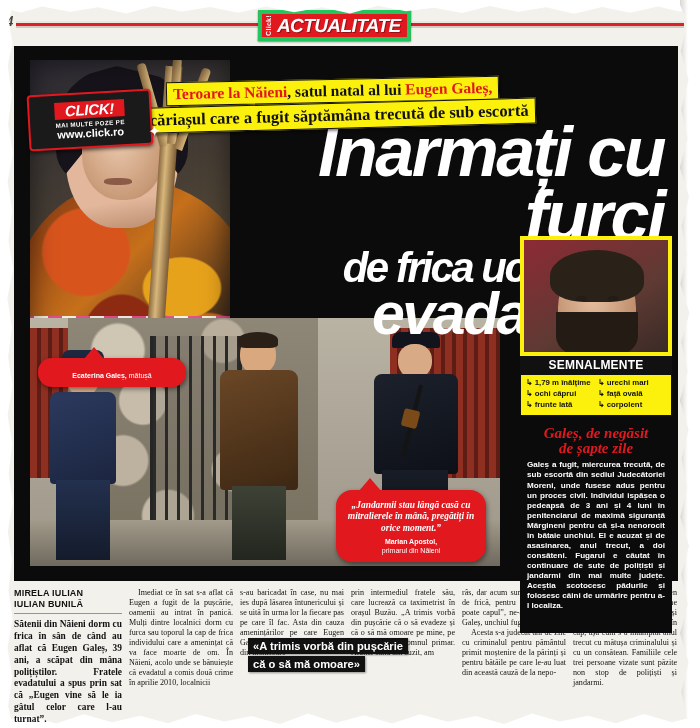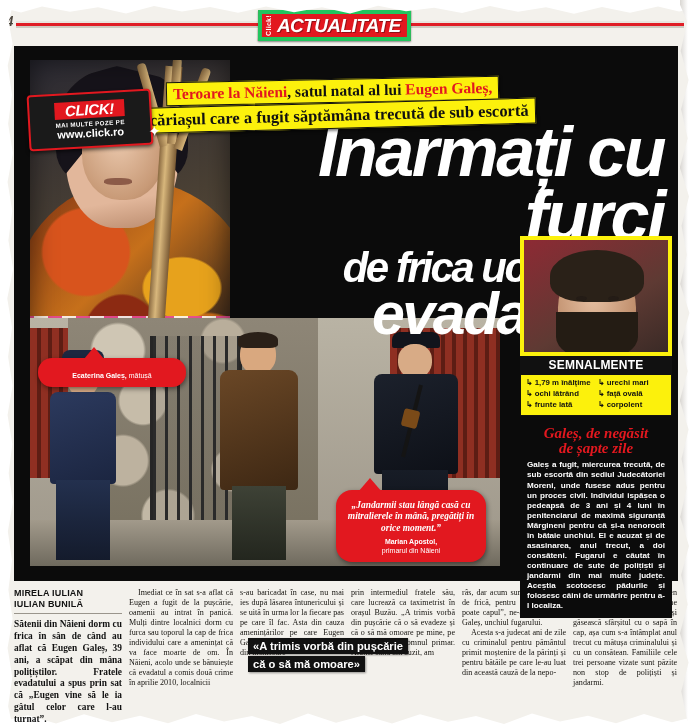--- a/index.html
+++ b/index.html
@@ -265,21 +265,21 @@
     background:#fcf10c;border:1.5px solid #111;border-top:none;padding:4px 5px 5px;
     display:grid;grid-template-columns:1fr 1fr;column-gap:4px;row-gap:2px;
   }
   .semn-item{
     font-family:"Liberation Sans",sans-serif;font-weight:700;font-size:7.8px;color:#111;
     display:flex;align-items:flex-start;gap:2px;line-height:1.15;
   }
   .semn-item .bullet{color:#111;font-size:8px;line-height:1;}
 
   .side-article{
-    margin-top:5px;background:#0b0b0b;padding:5px 7px 7px;
+    margin-top:5px;background:#0b0b0b;padding:5px 7px 22px;
   }
   .side-head{
     color:#e2181f;font-family:"Liberation Serif",serif;font-weight:700;font-style:italic;
     font-size:15px;text-align:center;line-height:1.02;
   }
   .side-body{
     color:#fff;font-family:"Liberation Sans",sans-serif;font-weight:700;font-size:8.1px;
     line-height:1.24;text-align:justify;margin-top:4px;hyphens:auto;
   }
 
@@ -429,21 +429,21 @@
       <div class="semn-item">
         <span class="bullet">↳</span>
         <span>1,79 m înălțime</span>
       </div>
       <div class="semn-item">
         <span class="bullet">↳</span>
         <span>urechi mari</span>
       </div>
       <div class="semn-item">
         <span class="bullet">↳</span>
-        <span>ochi lătrând</span>
+        <span>ochi căprui</span>
       </div>
       <div class="semn-item">
         <span class="bullet">↳</span>
         <span>față ovală</span>
       </div>
       <div class="semn-item">
         <span class="bullet">↳</span>
         <span>frunte lată</span>
       </div>
       <div class="semn-item">

